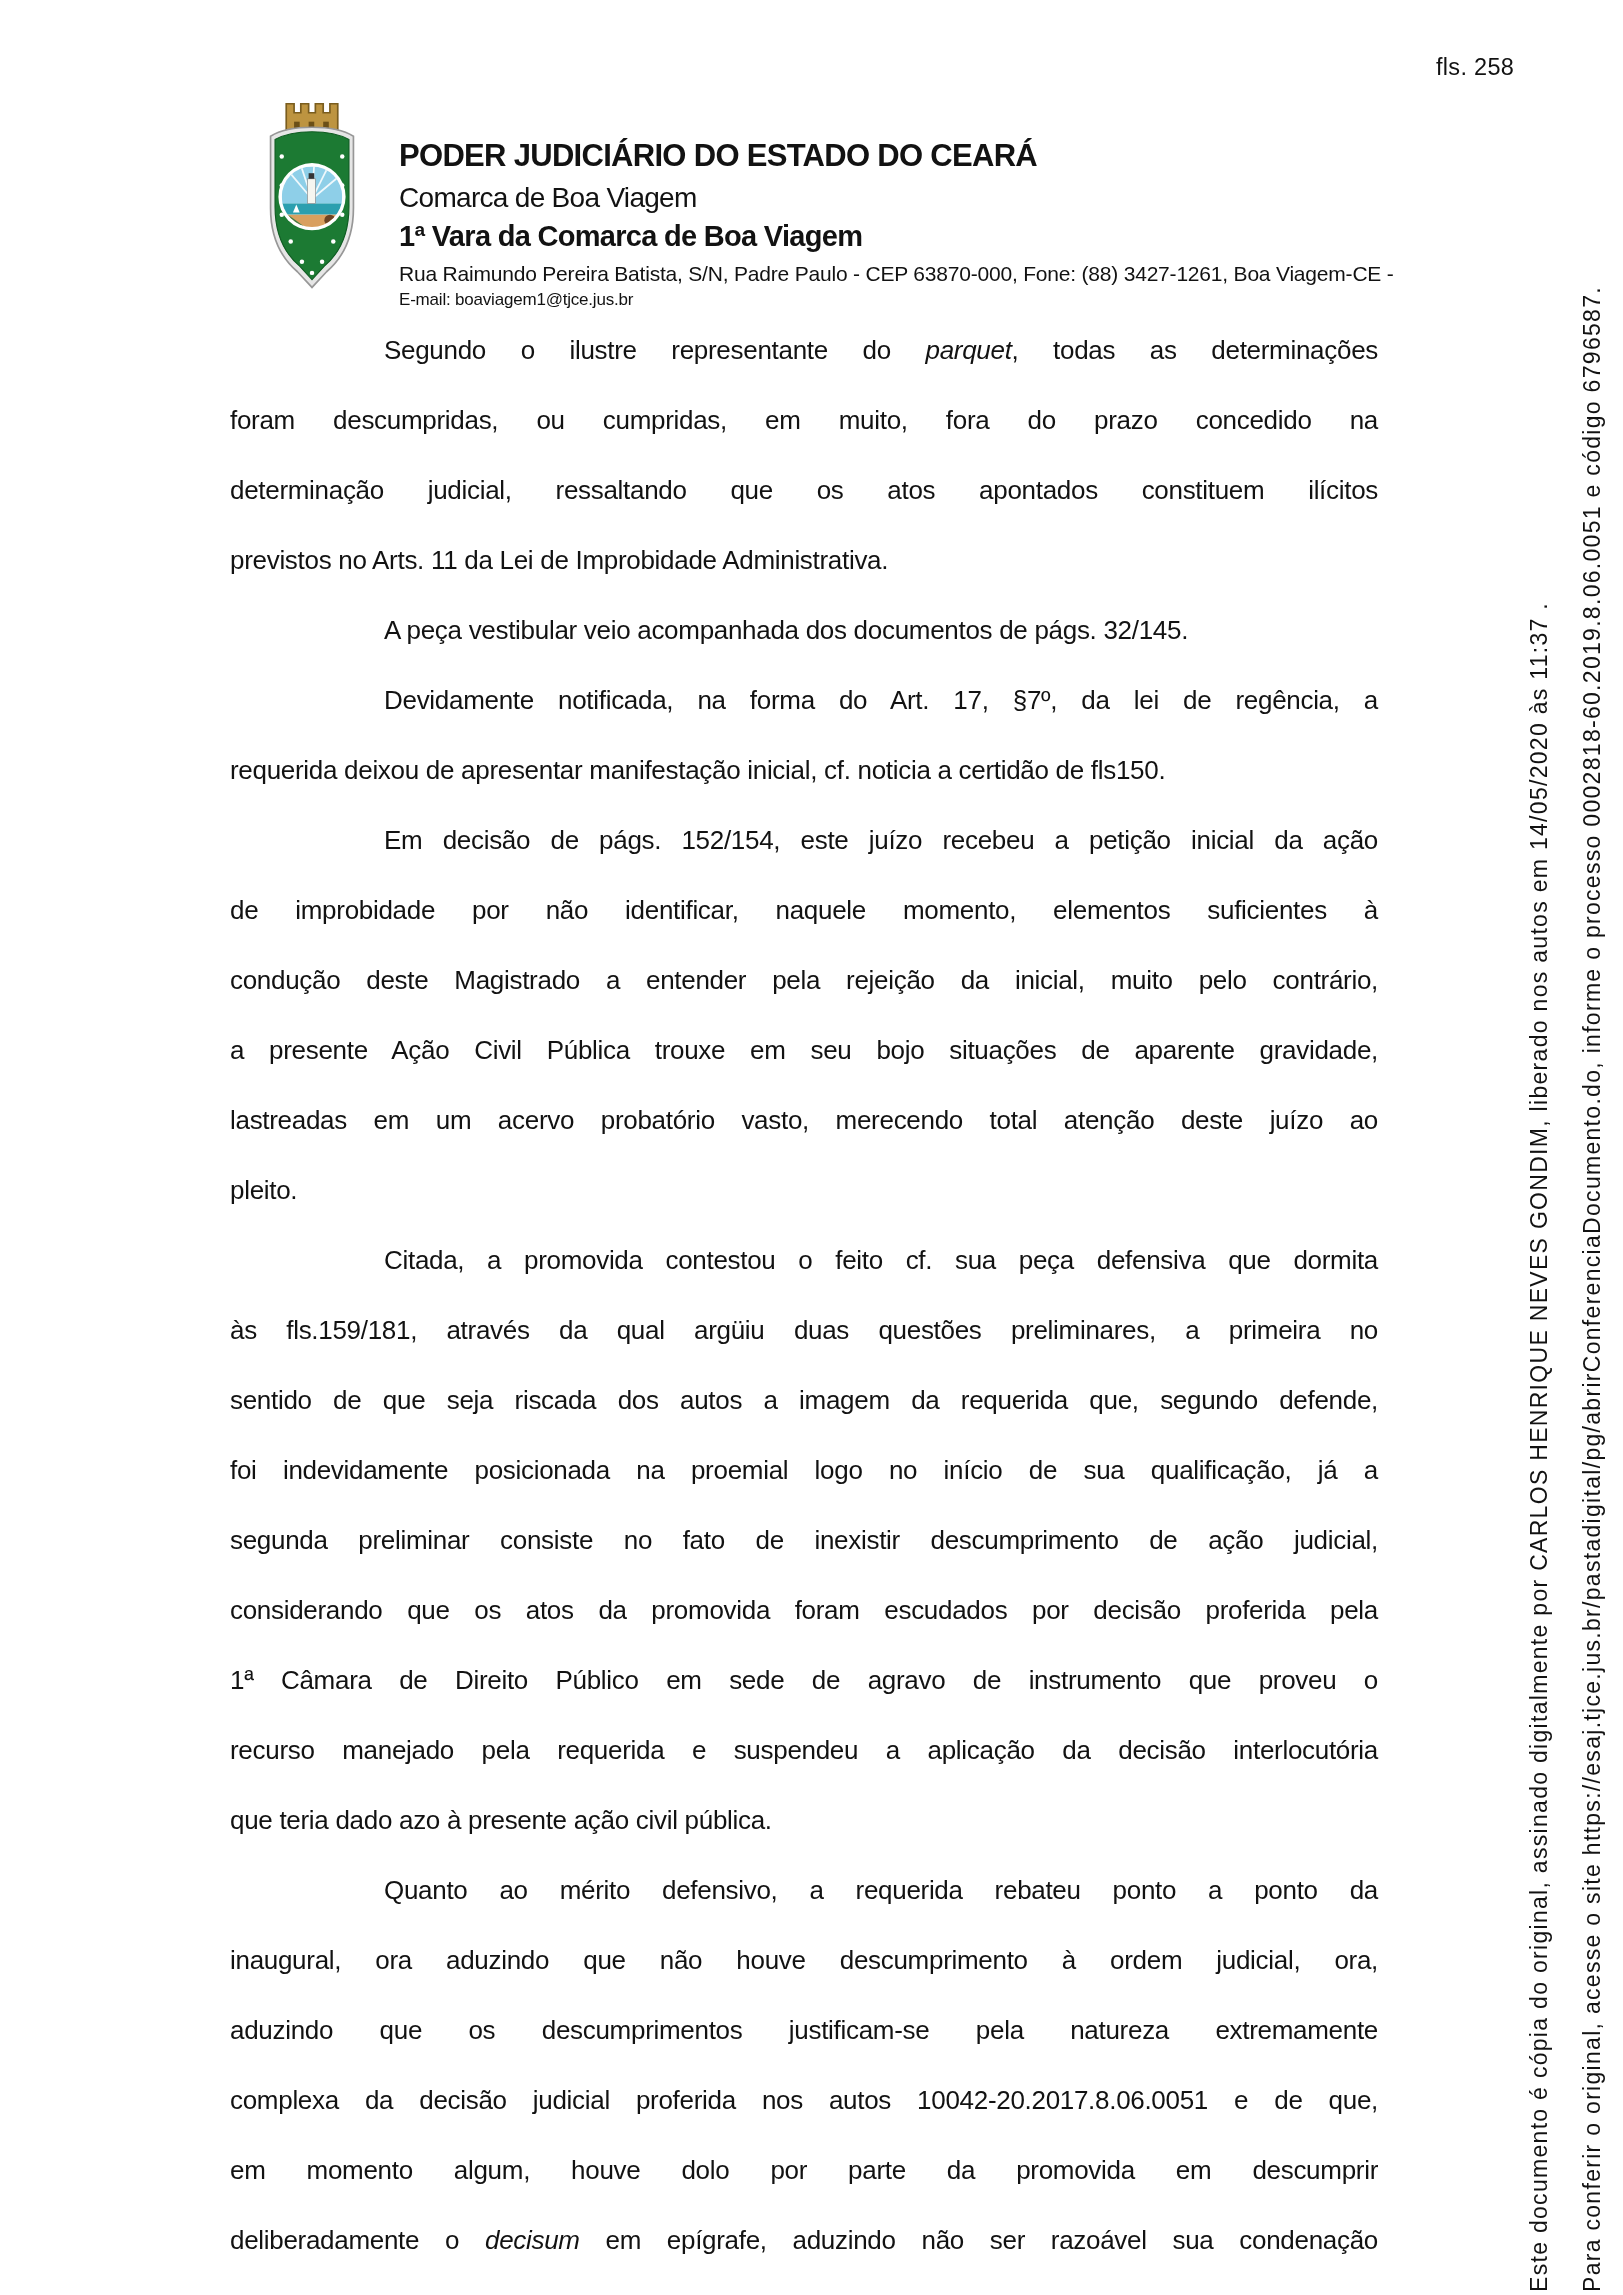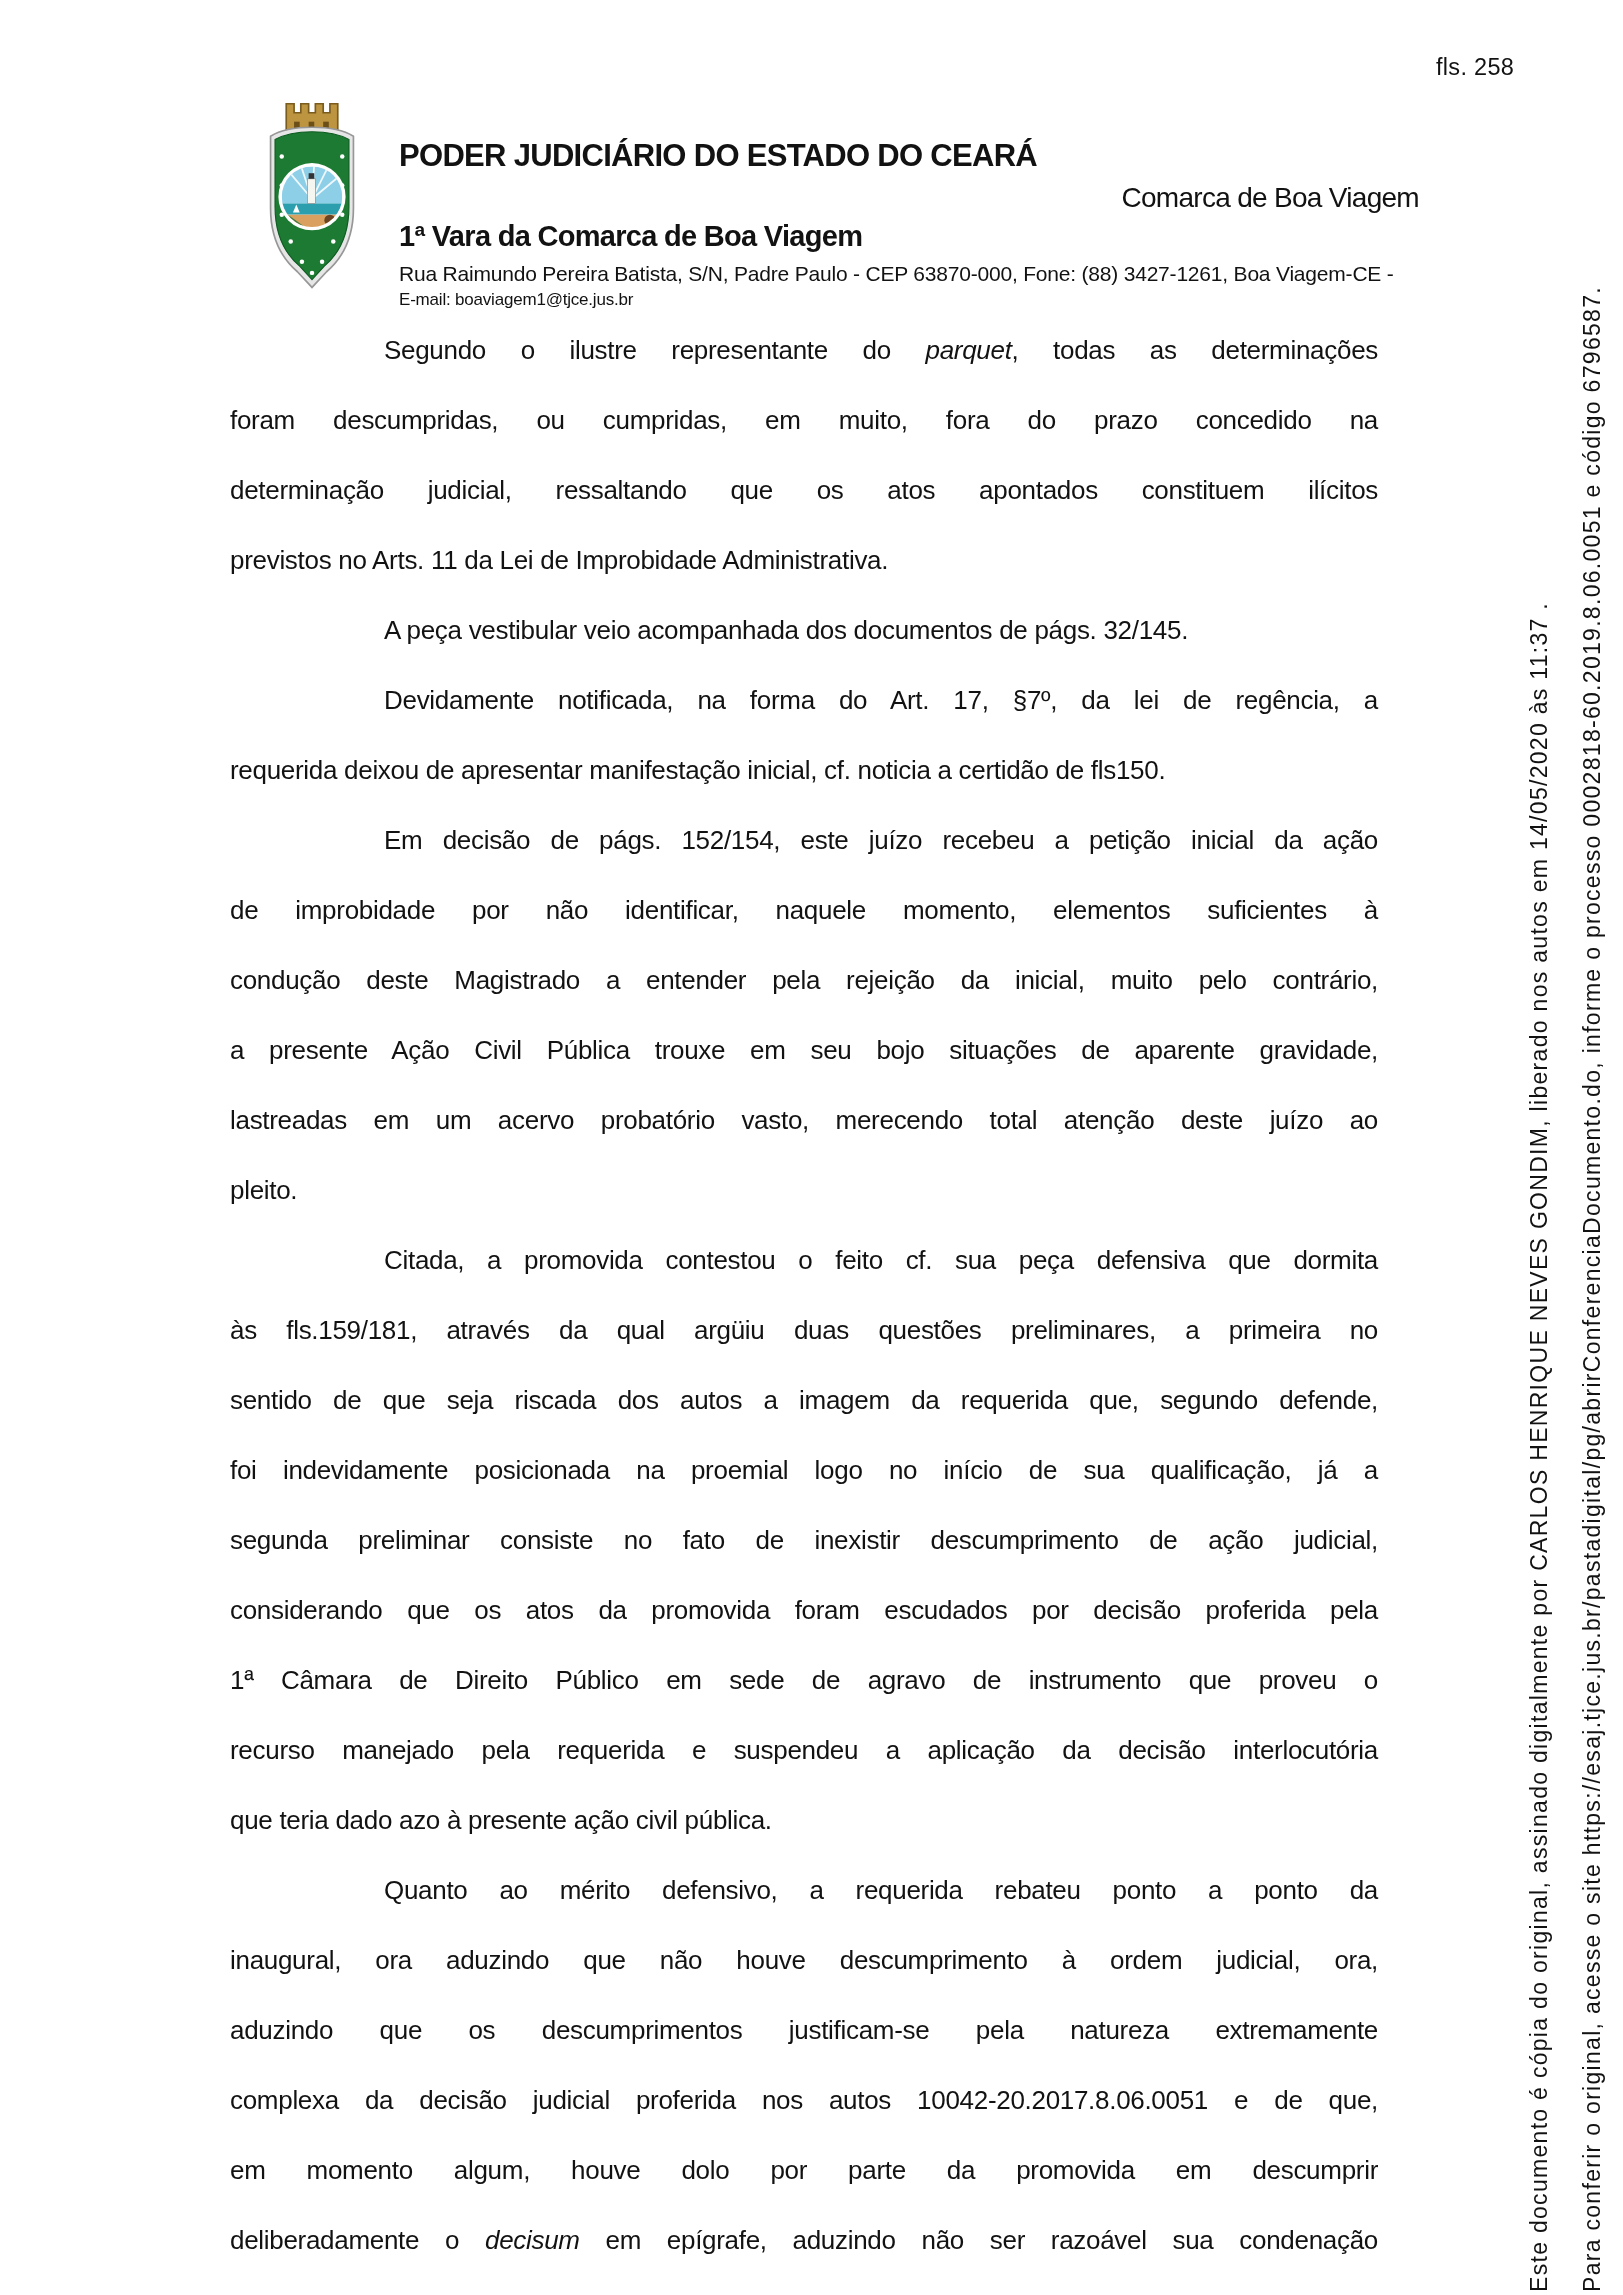--- a/index.html
+++ b/index.html
@@ -11,21 +11,21 @@
     color:#121212;
     overflow:hidden;
   }
   .folio {
     position:absolute; left:1436px; top:54px;
     font-size:23.5px; letter-spacing:0.3px;
   }
   .logo-box { position:absolute; left:256px; top:86px; width:112px; height:208px; }
   .hdr { position:absolute; left:399px; top:97px; width:1020px;margin-top:40px; }
   .hdr-org   { font-size:31px; font-weight:bold; letter-spacing:-0.7px; line-height:37px; }
-  .hdr-comarca { font-size:28px; margin-top:7.8px; letter-spacing:-0.7px;text-align:right; }
+  .hdr-comarca { font-size:28px; margin-top:7.8px; letter-spacing:-0.7px; }
   .hdr-vara  { font-size:29px; margin-top:6.5px; letter-spacing:-0.7px;font-weight:bold; }
   .hdr-addr  { font-size:21px; margin-top:9.2px; letter-spacing:-0.2px; }
   .hdr-email { font-size:17px; margin-top:3.3px; letter-spacing:-0.2px; }
 
   .doc-body {
     position:absolute; left:230px; top:315px; width:1148px;
     font-size:26px; line-height:70px; letter-spacing:-0.3px;
   }
   .line { text-align:justify; text-align-last:justify; }
   .line.first { text-indent:154px; }

